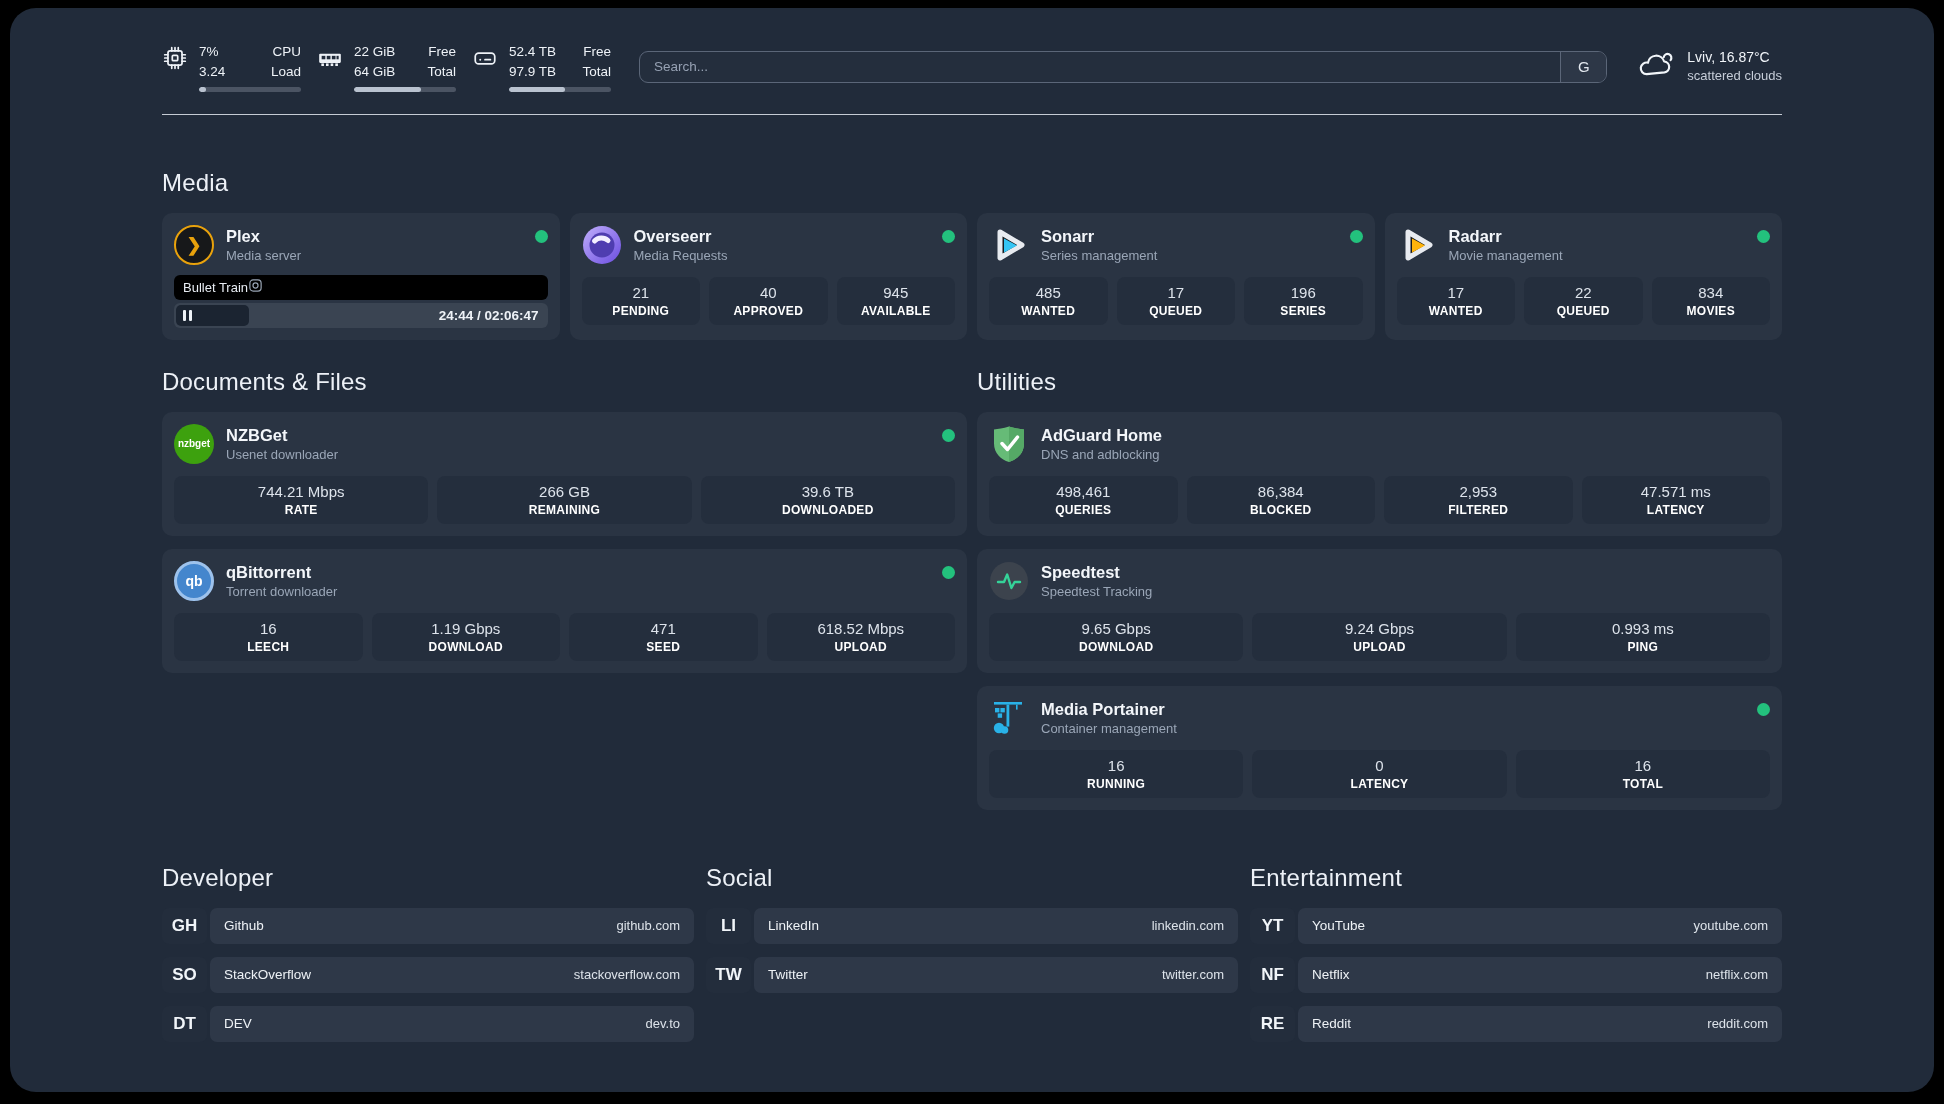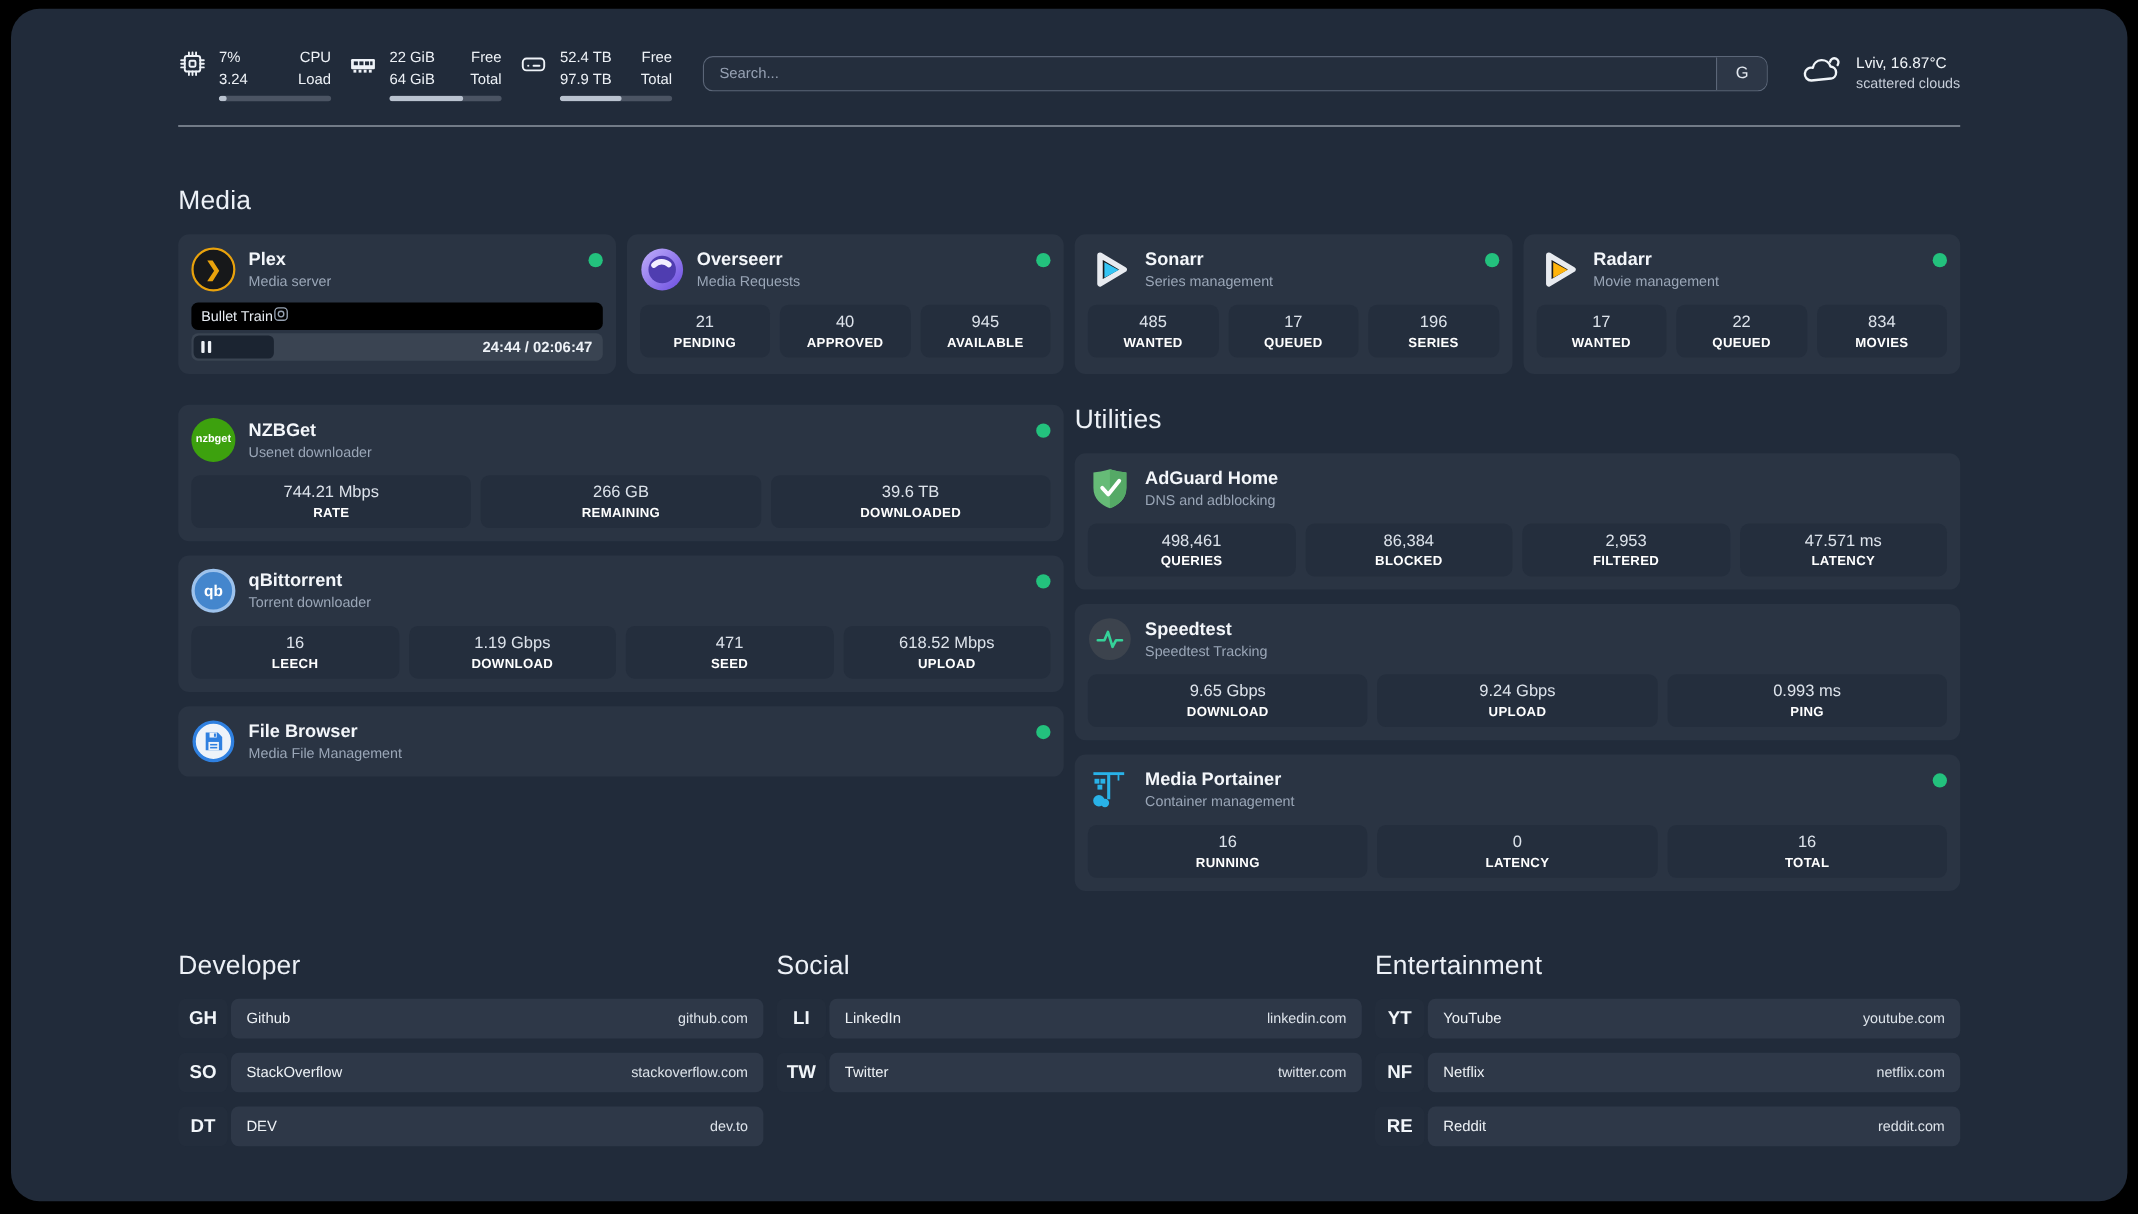--- a/index.html
+++ b/index.html
@@ -341,20 +341,21 @@
                 <span class="v">834</span>
                 <span class="l">MOVIES</span>
               </div>
           </div>
         </div>
       </div>
     </div>
 
     <div class="two-col">
       <div>
+        <h2 class="section-title">Documents &amp; Files</h2>
         <div class="col-stack">
 
           <div class="card">
             <div class="card-header">
               <div class="app-icon nzb-icon">
                   <span>nzbget</span>
                 </div>
               <div class="card-titles">
                 <div class="t">NZBGet</div>
                 <div class="s">Usenet downloader</div>
@@ -401,40 +402,20 @@
                   <span class="v">471</span>
                   <span class="l">SEED</span>
                 </div>
               <div class="stat-tile">
                   <span class="v">618.52 Mbps</span>
                   <span class="l">UPLOAD</span>
                 </div>
             </div>
           </div>
 
-          <div class="card">
-            <div class="card-header">
-              <div class="app-icon">
-                <svg width="40" height="40" viewBox="0 0 40 40">
-                  <circle cx="20" cy="20" r="17.5" fill="#eef3f9" stroke="#2f80e0" stroke-width="3"></circle>
-                  <path d="M13 12 h11 l4 4 v12 h-15 z" fill="#2f80e0"></path>
-                  <rect x="16.5" y="12" width="6.5" height="4.5" fill="#eef3f9"></rect>
-                  <rect x="20.5" y="12.8" width="1.8" height="3" fill="#2f80e0"></rect>
-                  <rect x="15.5" y="20.5" width="9.5" height="7.5" fill="#eef3f9"></rect>
-                  <rect x="17" y="22.3" width="6.5" height="1.4" fill="#2f80e0"></rect>
-                  <rect x="17" y="25" width="6.5" height="1.4" fill="#2f80e0"></rect>
-                </svg>
-              </div>
-              <div class="card-titles">
-                <div class="t">File Browser</div>
-                <div class="s">Media File Management</div>
-              </div>
-              <span class="dot"></span>
-            </div>
-          </div>
         </div>
       </div>
 
       <div>
         <h2 class="section-title">Utilities</h2>
         <div class="col-stack">
 
           <div class="card">
             <div class="card-header">
               <div class="app-icon">

